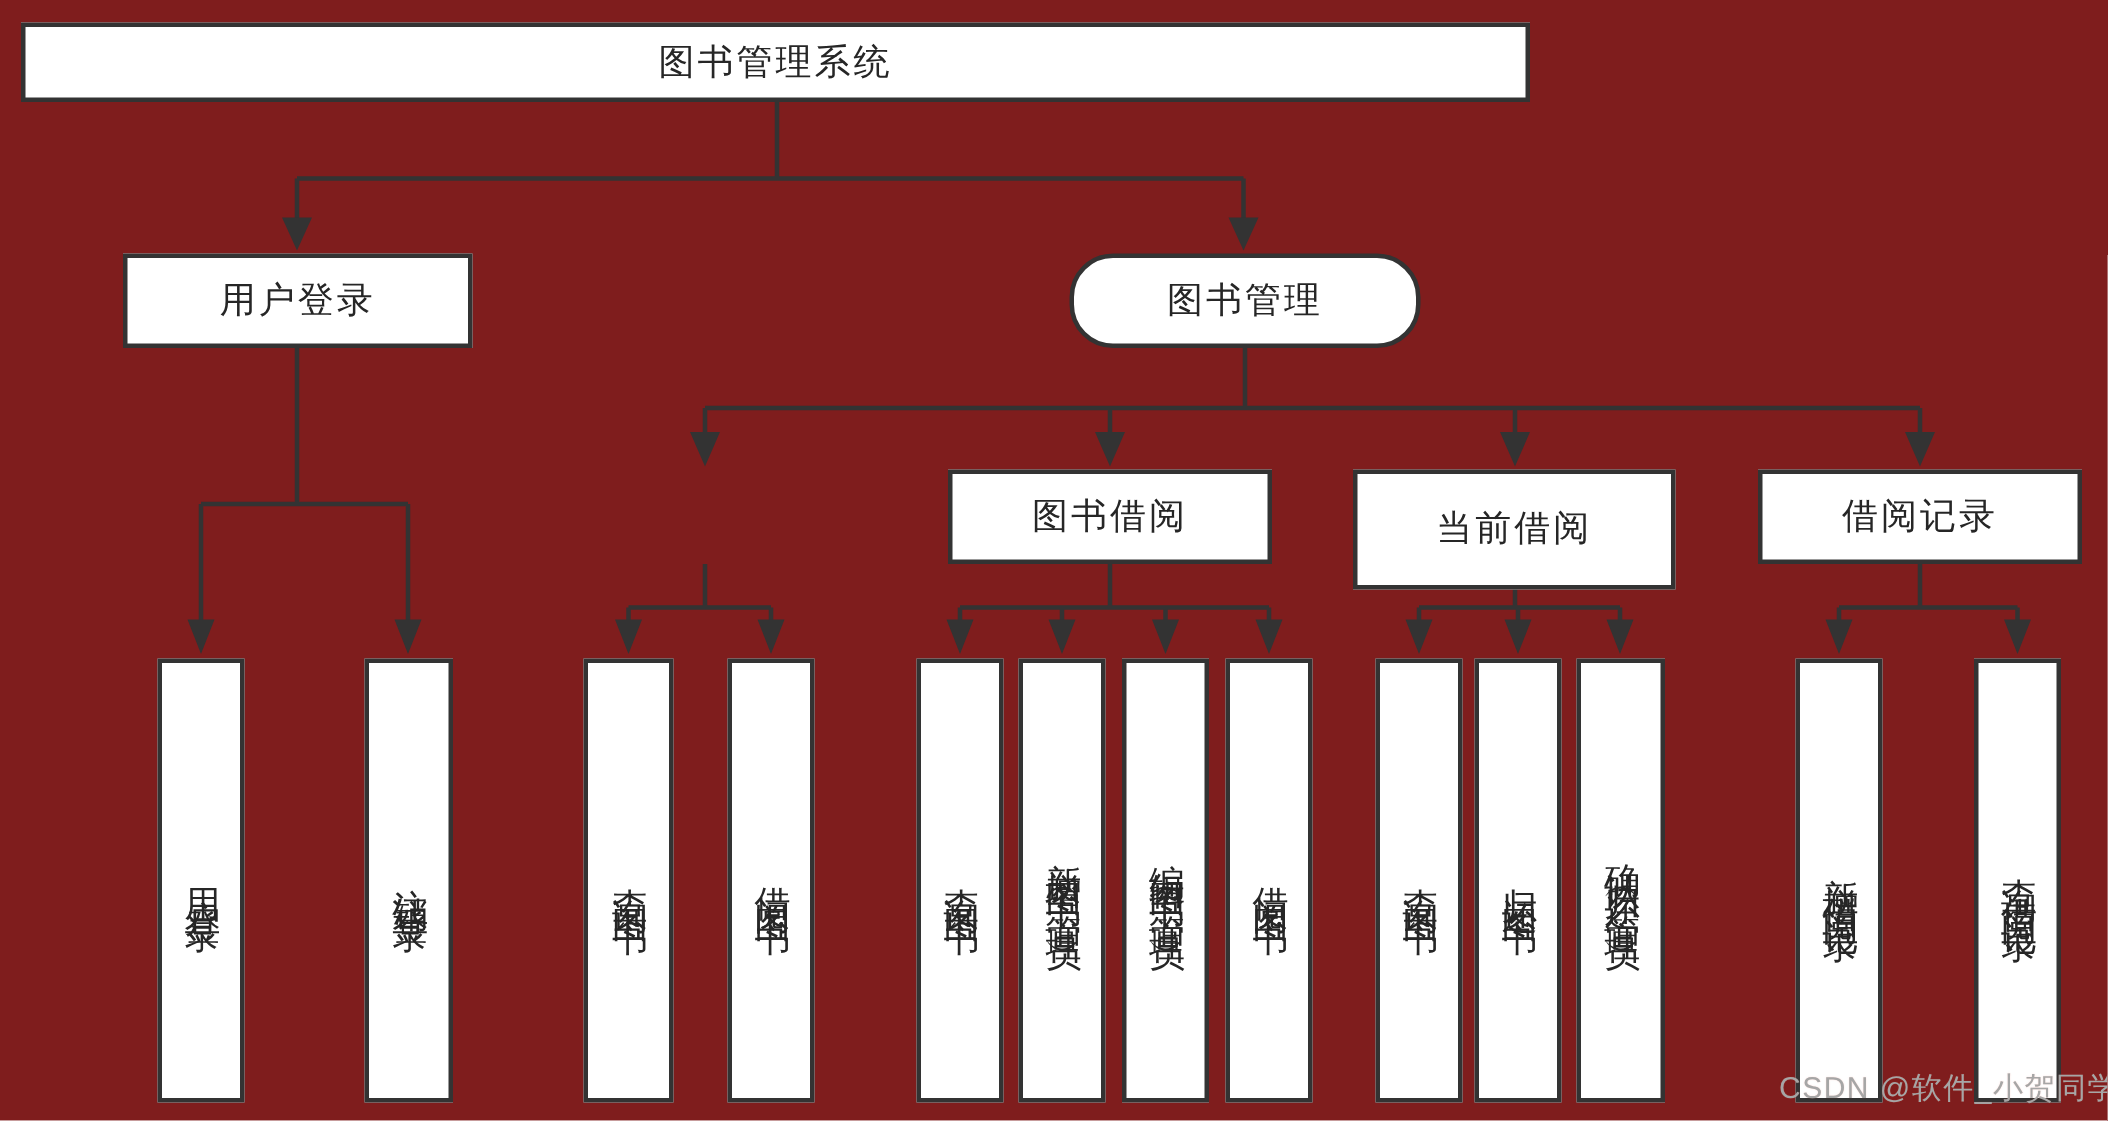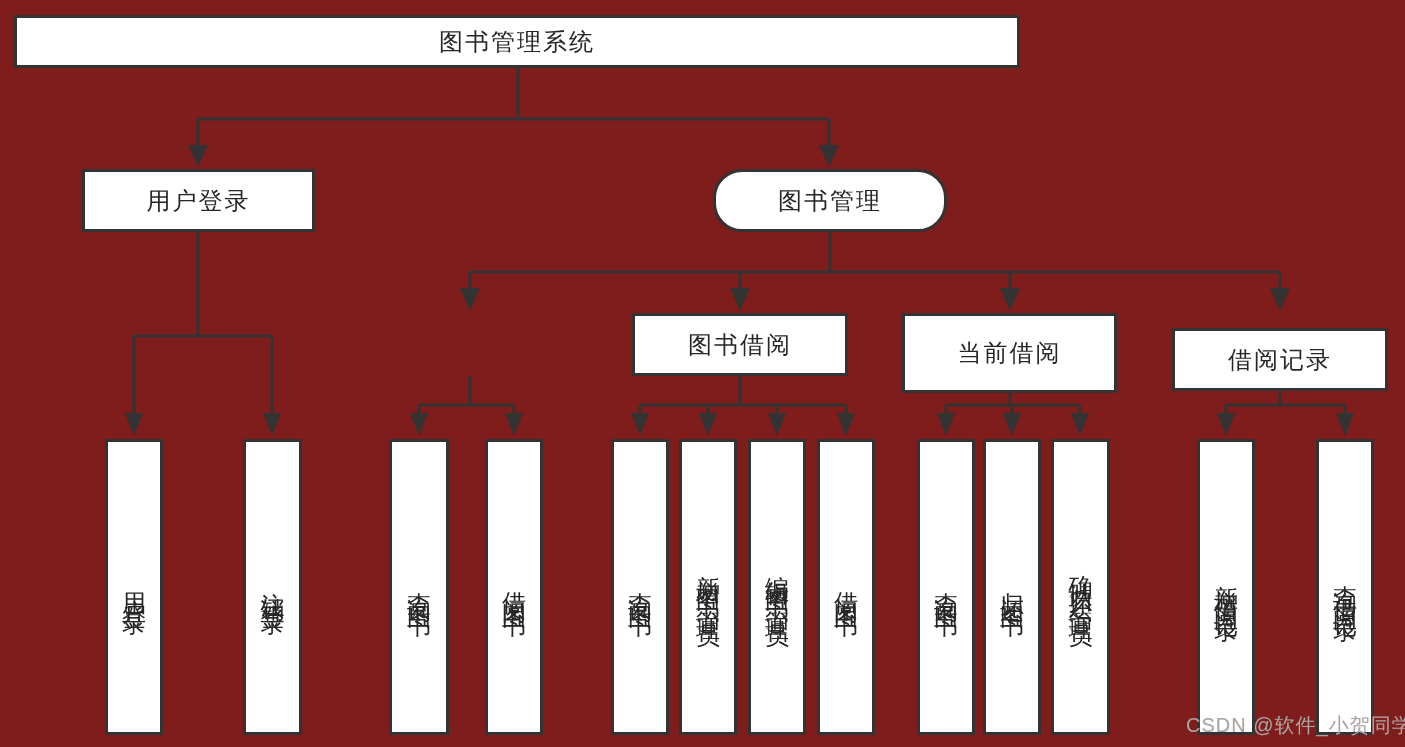--- a/index.html
+++ b/index.html
@@ -112,21 +112,21 @@
   <div class="box" style="left:713px; top:169px; width:234px; height:63px;border-radius:29px;">
     <span class="hlabel">图书管理</span>
   </div>
 
   <div class="box" style="left:632px; top:313px; width:216px; height:63px;">
     <span class="hlabel">图书借阅</span>
   </div>
   <div class="box" style="left:902px; top:313px; width:215px; height:80px;">
     <span class="hlabel">当前借阅</span>
   </div>
-  <div class="box" style="left:1172px; top:313px; width:216px; height:63px;margin-top:15px;">
+  <div class="box" style="left:1172px; top:313px; width:216px; height:63px;">
     <span class="hlabel">借阅记录</span>
   </div>
 
   <div class="box vbox" style="left:105px; top:439px; width:58px; height:296px;">
     <span>用户登录</span>
   </div>
   <div class="box vbox" style="left:243px; top:439px; width:59px; height:296px;">
     <span>注销登录</span>
   </div>
 

